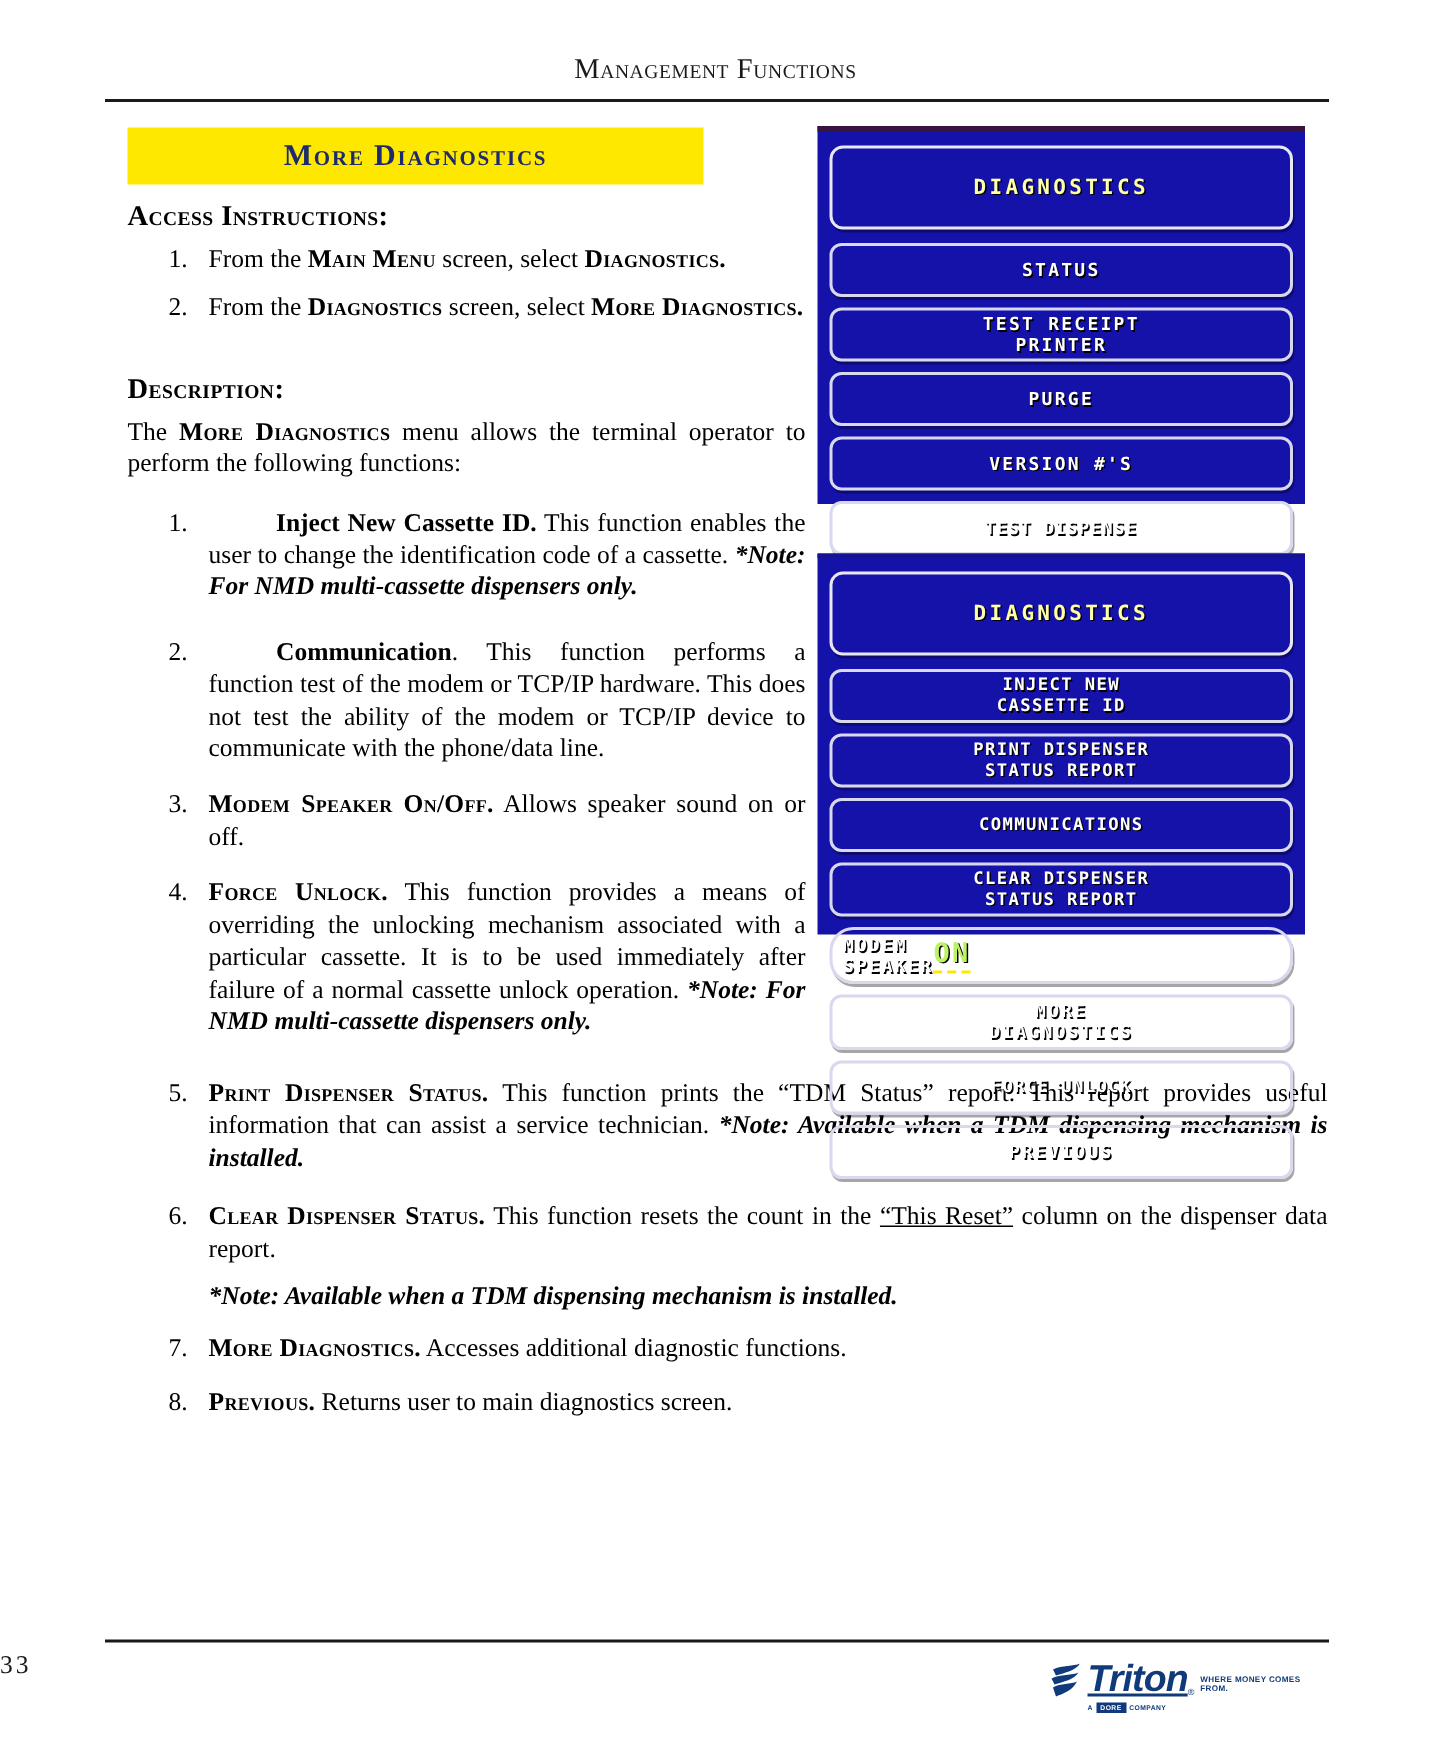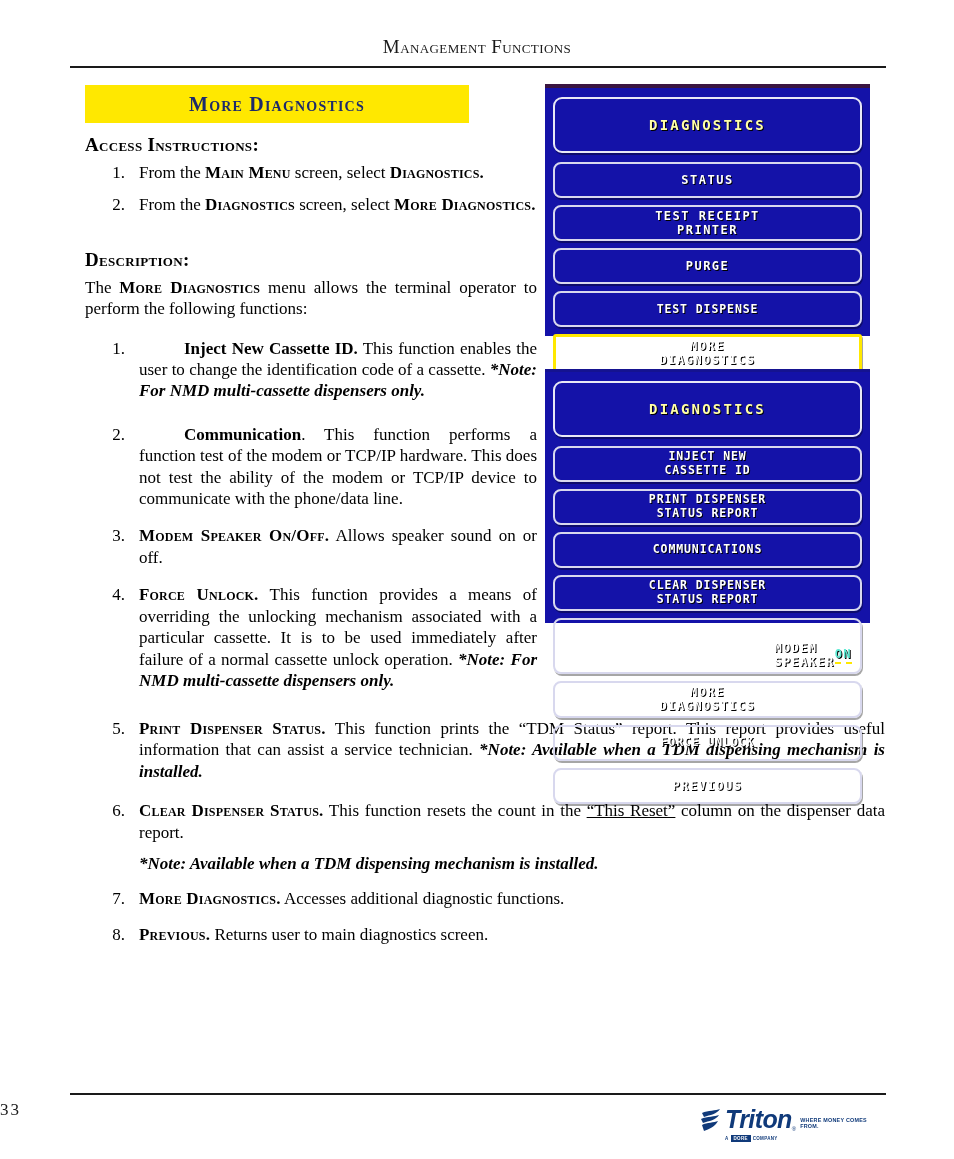--- a/index.html
+++ b/index.html
@@ -202,31 +202,32 @@
     text-shadow: 1px 1px 0 #000;
     white-space: pre-line;
   }
   .atm-btn.tight .lbl { letter-spacing: 0.9px; font-size: 11.5px; }
   .atm-btn.highlight {
     border: 3px solid #ffe800;
     border-radius: 3px;
   }
   
   .atm-btn.split {
-    justify-content: flex-end;
-    padding: 21px 8px 3px 7px;
+    justify-content: flex-start;
+    padding: 3px 8px 3px 7px;
+    border-radius: 16px;
   }
   .atm-btn.split .lbl {
     text-align: left;
     letter-spacing: 1.4px;
   }
   .atm-btn.split .val {
-    color: #5eead4;
+    color: #bef264;
     font-family: "DejaVu Sans Mono", monospace;
-    font-size: 12px;
+    font-size: 18px;
     font-weight: bold;
     letter-spacing: 1.4px;
     text-shadow: 1px 1px 0 #000;
     border-bottom: 2px dashed #ffe800;
     padding-bottom: 1px;
   }
 
   
   .page-number {
     position: absolute;
@@ -246,20 +247,21 @@
   .logo .mark { flex: 0 0 auto; margin-top: 2px; }
   .logo .words { margin-left: 3px; }
   .logo .brand {
     font-family: "Liberation Sans", sans-serif;
     font-size: 25px;
     font-weight: bold;
     font-style: italic;
     letter-spacing: -0.6px;
     color: #103a7a;
     line-height: 1;
+    text-decoration: underline;
   }
   .logo .tagline {
     font-family: "Liberation Sans", sans-serif;
     font-size: 5.4px;
     font-weight: bold;
     letter-spacing: 0.25px;
     color: #103a7a;
     margin-top: 2px;
   }
   .logo .subbar {
@@ -365,20 +367,23 @@
   <div class="atm-grid">
     <div class="atm-btn">
         <span class="lbl">STATUS</span>
       </div>
     <div class="atm-btn">
         <span class="lbl">TEST RECEIPT
 PRINTER</span>
       </div>
     <div class="atm-btn">
         <span class="lbl">PURGE</span>
+      </div>
+    <div class="atm-btn">
+        <span class="lbl">VERSION #'S</span>
       </div>
     <div class="atm-btn tight">
         <span class="lbl">TEST DISPENSE</span>
       </div>
     <div class="atm-btn highlight">
         <span class="lbl">MORE
 DIAGNOSTICS</span>
       </div>
     <div class="atm-btn tight">
         <span class="lbl">FORMAT GRAPHIC

